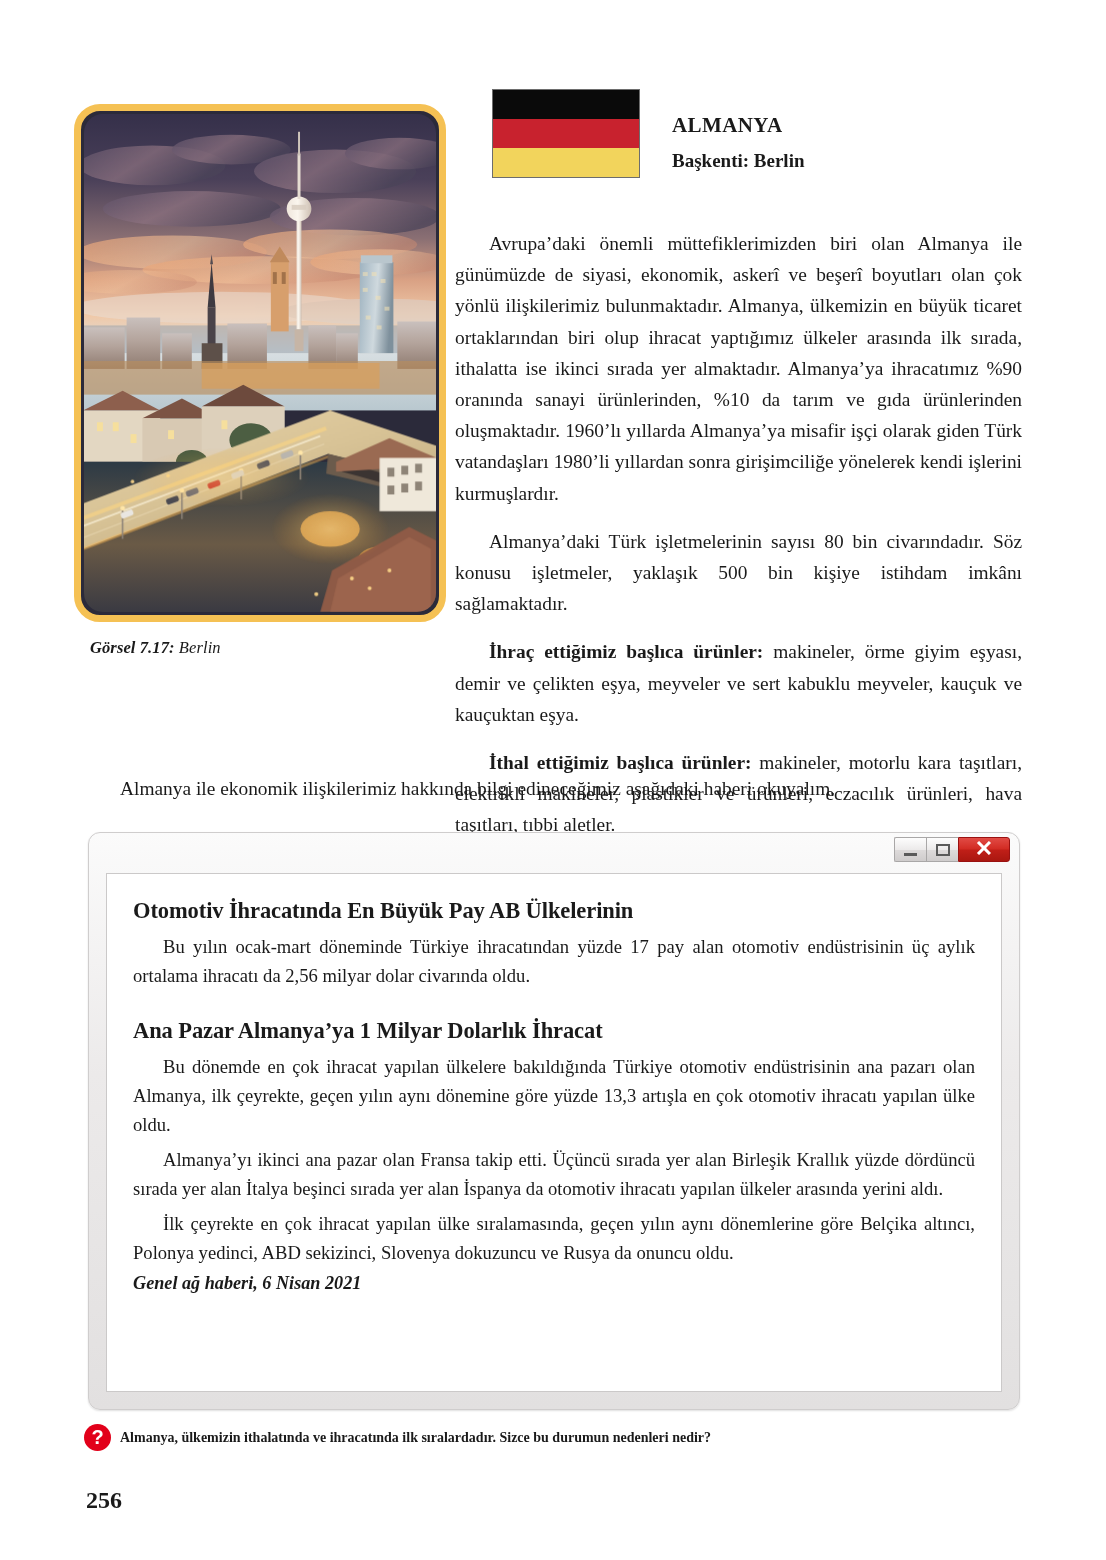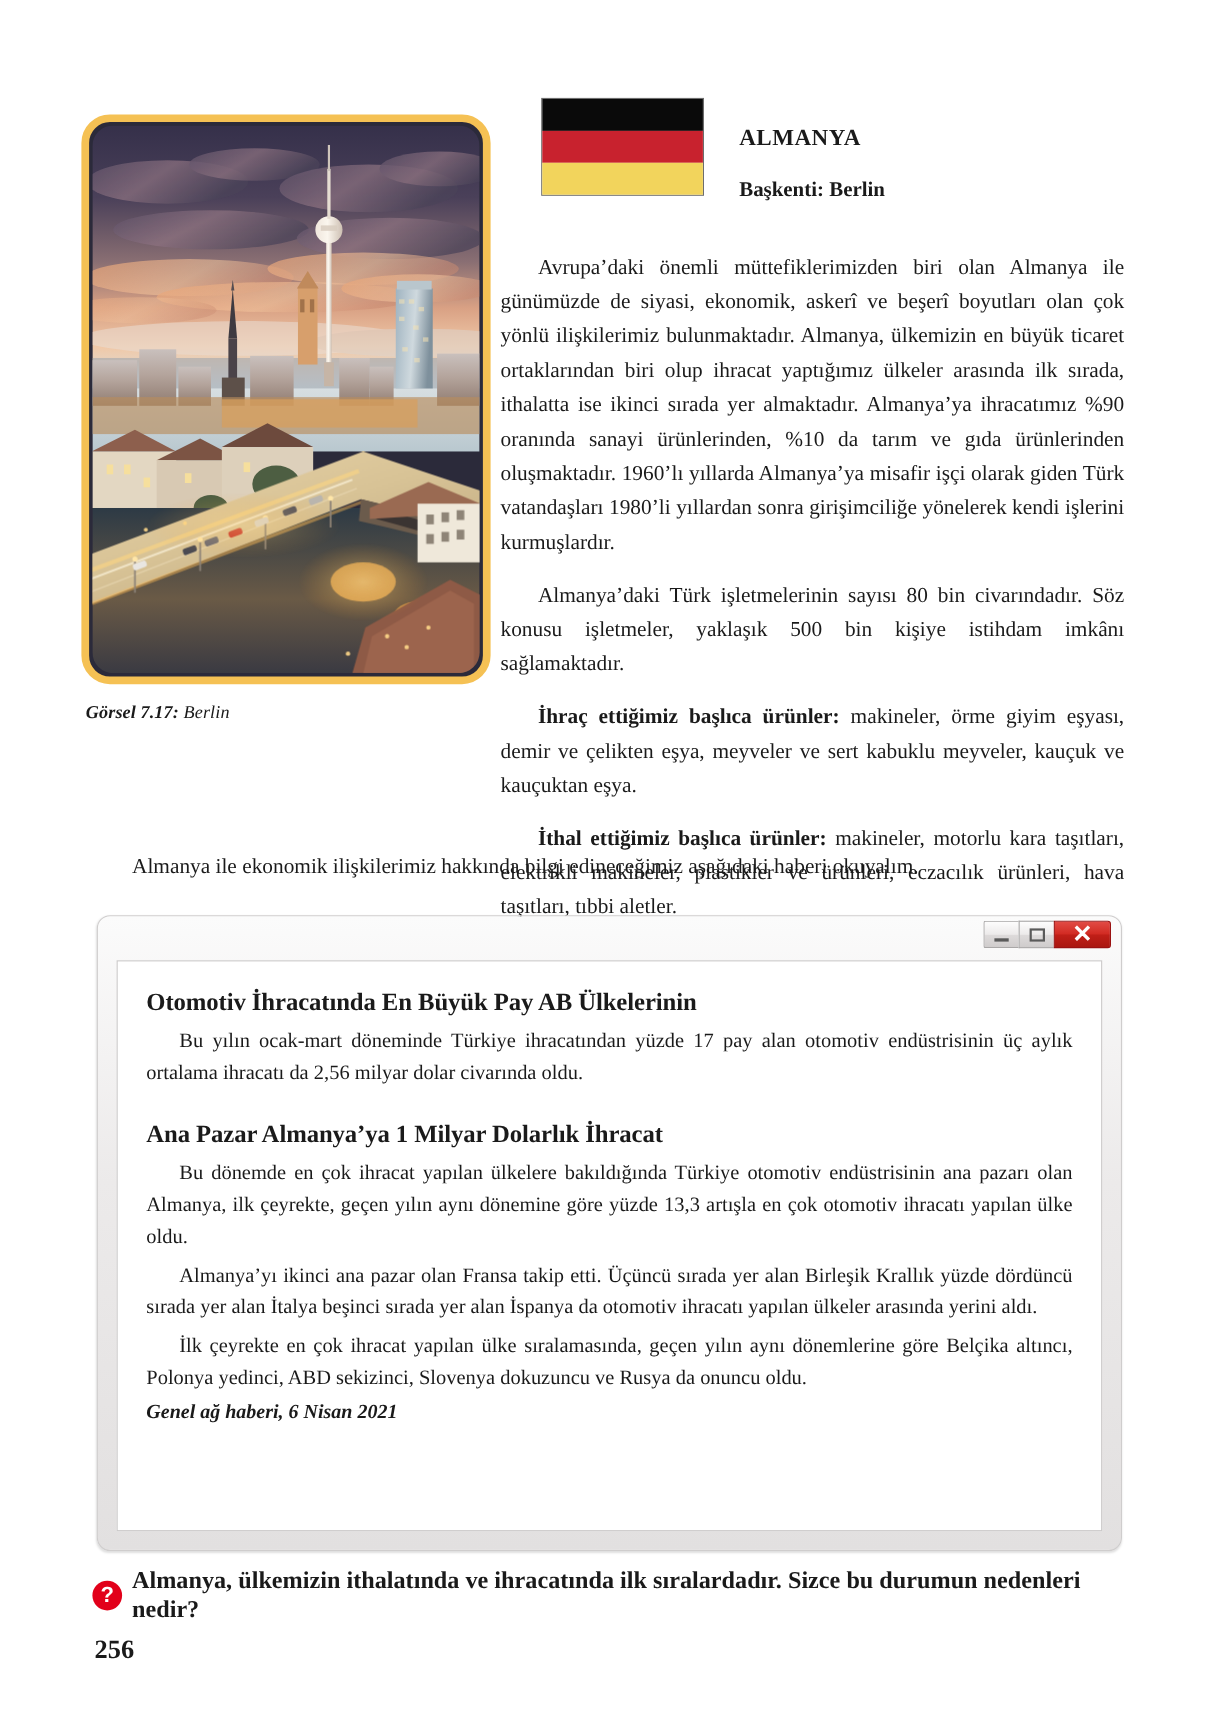--- a/index.html
+++ b/index.html
@@ -37,21 +37,21 @@
   }
   .photo-svg { display: block; width: 100%; height: 100%; }
 
   .caption {
     position: absolute;
     left: 78px;
     top: 638px;
     font-size: 16.5px;
     letter-spacing: .1px;
   }
-  .caption b { font-weight: bold; font-style: italic; }
+  .caption b { font-weight: bold; font-style: italic; margin-left: 12px; }
   .caption i { font-style: italic; text-align: right; }
 
   
   .flag {
     position: absolute;
     left: 492px;
     top: 89px;
     width: 148px;
     height: 89px;
     border: 1px solid #6d6d6d;
@@ -66,21 +66,21 @@
     position: absolute;
     left: 672px;
     top: 113px;
     font-size: 21px;
     font-weight: bold;
     letter-spacing: .4px;
   }
   .country-capital {
     position: absolute;
     left: 672px;
-    top: 162px;
+    top: 150px;
     font-size: 19px;
     font-weight: bold;
   }
 
   
   .body-col {
     position: absolute;
     left: 455px;
     top: 228px;
     width: 567px;
@@ -210,21 +210,21 @@
     background: #E2001A;
     color: #ffffff;
     font-family: "Liberation Sans", sans-serif;
     font-weight: bold;
     font-size: 20px;
     line-height: 27px;
     text-align: center;
     flex: none;
   }
   .question-text {
-    font-size: 22px;
+    font-size: 14px;
     font-weight: bold;
   }
 
   .page-number {
     position: absolute;
     left: 86px;
     top: 1487px;
     font-size: 24px;
     font-weight: bold;
   }

